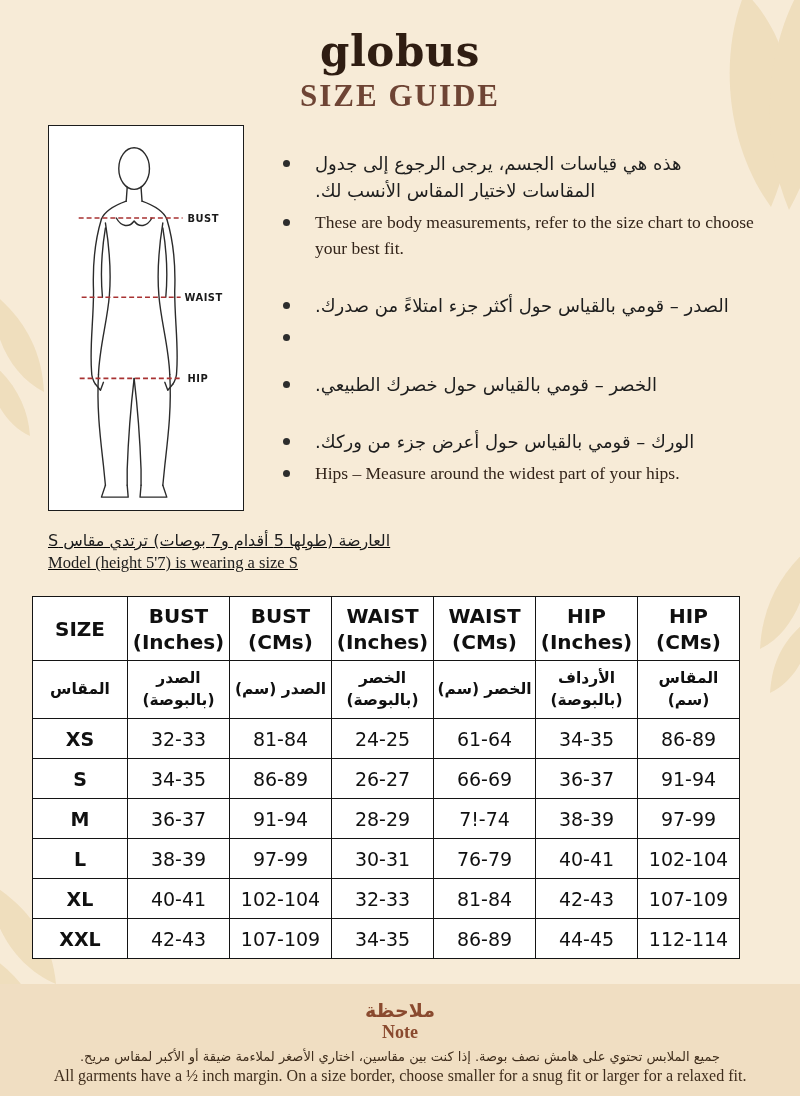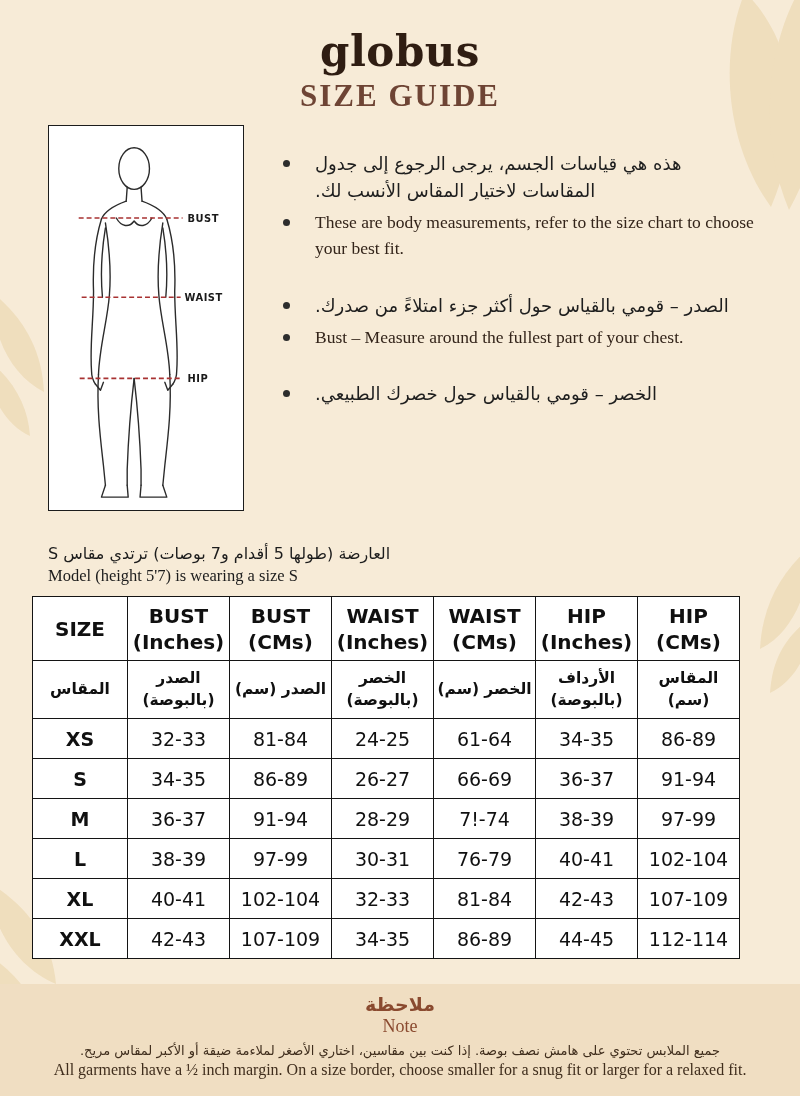--- a/index.html
+++ b/index.html
@@ -35,21 +35,21 @@
   .line{ display:flex; align-items:flex-start; gap:25px; margin-bottom:5px; }
   .bullet{ width:7px; height:7px; border-radius:50%; background:#2d2d2d;
            flex:none; margin-top:10px; }
   .line .txt{ max-width:445px; }
   .line.ar .txt{ font-family:"DejaVu Sans", sans-serif; font-size:18px;
                  line-height:1.5; color:#1e1e1e; text-align:left; }
   .line.en .txt{ font-family:"Liberation Serif", serif; font-size:17.5px;
                  line-height:1.5; color:#33241a; }
 
   
-  .model-note{ position:absolute; left:48px; top:544px; }
+  .model-note{ position:absolute; left:48px; top:531px;text-decoration:underline; }
   .model-note .ar{ font-family:"DejaVu Sans", sans-serif; font-size:16px;
                    color:#1c1c1c; text-align:left; width:fit-content; }
   .model-note .en{ font-family:"Liberation Serif", serif; font-size:16.5px;
                    color:#1c1c1c; margin-top:3px; }
 
   
   .size-table{
     position:absolute; left:32px; top:596px; width:707px;
     border-collapse:collapse; table-layout:fixed; background:#ffffff;
   }
@@ -64,25 +64,25 @@
   .head-en th span{ display:block; }
   .head-ar th{ height:58px; font-family:"DejaVu Sans", sans-serif;
                font-weight:bold; font-size:15.5px; line-height:1.4; }
   .size-table tbody th{ height:40px; font-family:"DejaVu Sans", sans-serif;
                         font-weight:bold; font-size:19px;margin-left:32px; }
   .size-table tbody td{ font-family:"DejaVu Sans", sans-serif; font-size:19px; }
 
   
   .note-band{
     position:absolute; left:0; top:984px; width:800px; height:112px;
-    background:#f0dec2; text-align:center; padding-top:9px;
+    background:#f0dec2; text-align:center; padding-top:15px;
   }
   .note-h-ar{ font-family:"DejaVu Sans", sans-serif; font-weight:bold;
               font-size:19px; color:#8a4a2f; }
-  .note-h-en{ font-family:"Liberation Serif", serif; font-weight:normal;
+  .note-h-en{ font-family:"Liberation Serif", serif; font-weight:bold;
               font-size:18px; color:#8a4a2f; margin-top:1px; }
   .note-b-ar{ font-family:"DejaVu Sans", sans-serif; font-size:13px;
               color:#3f2d1c; margin-top:6px; }
   .note-b-en{ font-family:"Liberation Serif", serif; font-size:16px;
               color:#3f2d1c; margin-top:3px; }
 </style>
 </head>
 <body>
 
 <div class="page">
@@ -157,27 +157,36 @@
         <span class="txt">These are body measurements, refer to the size chart to choose your best fit.</span>
       </div>
     </div>
     <div class="group">
       <div class="line ar">
         <span class="bullet"></span>
         <span class="txt" dir="rtl">الصدر – قومي بالقياس حول أكثر جزء امتلاءً من صدرك.</span>
       </div>
       <div class="line en">
         <span class="bullet"></span>
-        <span class="txt">Bust – Measure around the fullest part of your chest.</span>
       </div>
     </div>
     <div class="group">
       <div class="line ar">
         <span class="bullet"></span>
         <span class="txt" dir="rtl">الخصر – قومي بالقياس حول خصرك الطبيعي.</span>
+      </div>
+    </div>
+    <div class="group">
+      <div class="line ar">
+        <span class="bullet"></span>
+        <span class="txt" dir="rtl">الورك – قومي بالقياس حول أعرض جزء من وركك.</span>
+      </div>
+      <div class="line en">
+        <span class="bullet"></span>
+        <span class="txt">Hips – Measure around the widest part of your hips.</span>
       </div>
     </div>
   </div>
 
   <div class="model-note">
     <div class="ar" dir="rtl">العارضة (طولها 5 أقدام و7 بوصات) ترتدي مقاس S</div>
     <div class="en">Model (height 5'7) is wearing a size S</div>
   </div>
 
   <table class="size-table">

